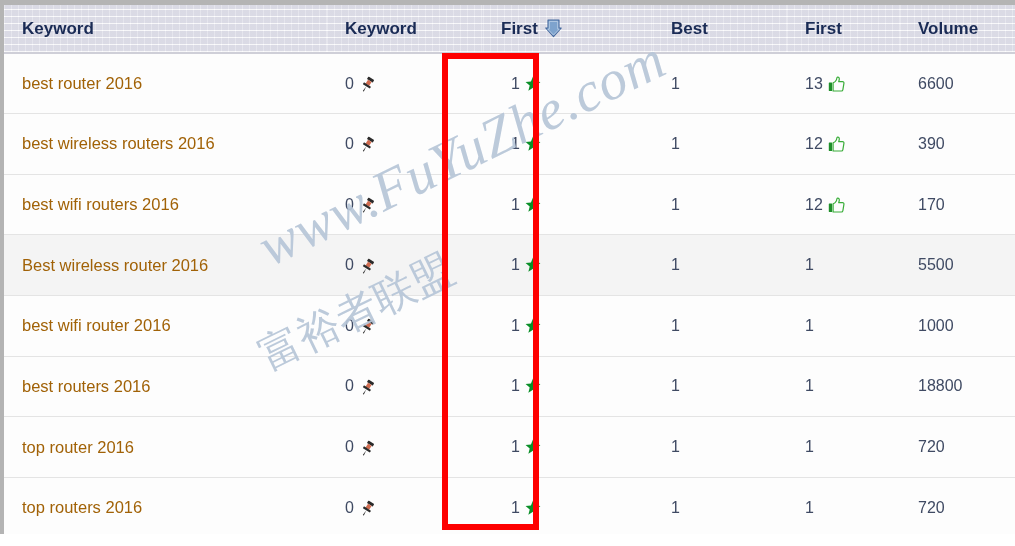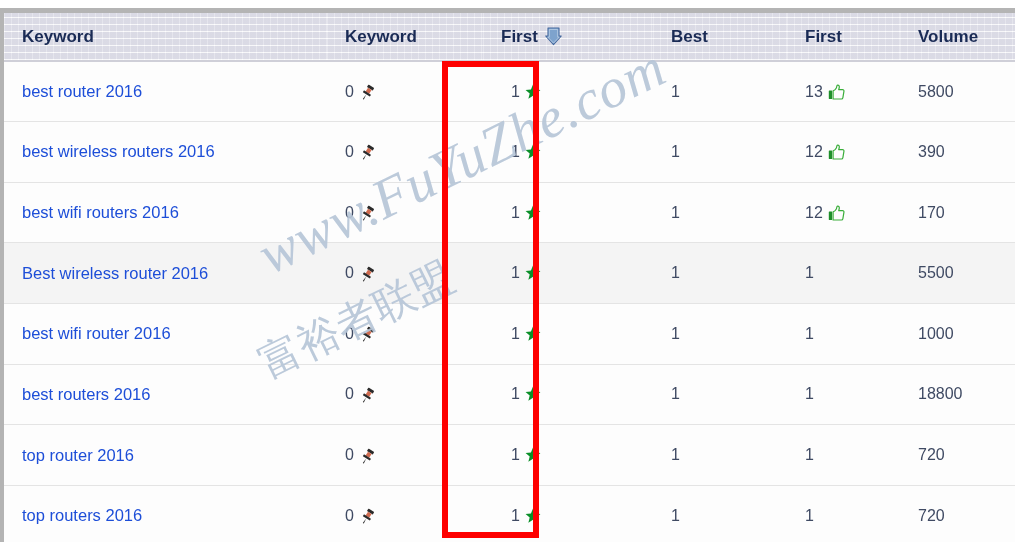--- a/index.html
+++ b/index.html
@@ -11,21 +11,21 @@
     width: 1015px;
     height: 546px;
     overflow: hidden;
     font-family: "Liberation Sans", sans-serif;
     position: relative;
   }
 
   
   #app-root {
     position: absolute;
-    left: 0; top: 8px;
+    left: 0; top: 0;
     width: 1015px;
     height: 534px;
     background: #ffffff;
     overflow: hidden;
   }
 
   
   .gutter {
     position: absolute;
     background: #b4b4b4;
@@ -92,21 +92,21 @@
     border-bottom: none;
     margin-left: 24px;
   }
 
   .cell-inner {
     display: flex;
     align-items: center;
     gap: 5px;
   }
   .cell-keyword {
-    color: #1d4ed8;
+    color: #a16207;
     font-size: 16.5px;
   }
 
   
   .icon { display: inline-block; line-height: 0; flex: none; }
 
   .sort-arrow-icon { width: 17px; height: 19px; }
   .pin-icon        { width: 17px; height: 17px; position: relative; top: 1px; }
   .star-icon       { width: 16px; height: 16px; position: relative; top: 0px; }
   .thumb-icon      { width: 17px; height: 17px; position: relative; top: 1px; }
@@ -241,21 +241,21 @@
             <span class="cell-inner">
               <span>13</span>
               <span class="icon thumb-icon"><svg viewBox="0 0 17 17" width="17" height="17">
                   <rect x="0.8" y="6.6" width="3.3" height="8.4" rx="0.5" fill="#1f8f2a"></rect>
                   <path d="M5.1 15.0 V6.8 C6.6 6.5 7.6 5.4 8.3 4.0 C8.8 3.0 8.6 1.4 9.6 1.2 C10.7 1.0 11.4 2.0 11.3 3.1 C11.25 4.0 10.95 4.9 10.7 5.7 H14.6 C15.5 5.7 16.1 6.3 15.95 7.2 L14.9 13.6 C14.78 14.45 14.2 15.0 13.4 15.0 Z" fill="none" stroke="#3aae3a" stroke-width="1.2" stroke-linejoin="round"></path>
                 </svg></span>
             </span>
           </td>
           <td>
             <span class="cell-inner">
-              <span>5800</span>
+              <span>6600</span>
             </span>
           </td>
         </tr>
         <tr>
           <td>
             <span class="cell-inner">
               <span class="cell-keyword">best wireless routers 2016</span>
             </span>
           </td>
           <td>

